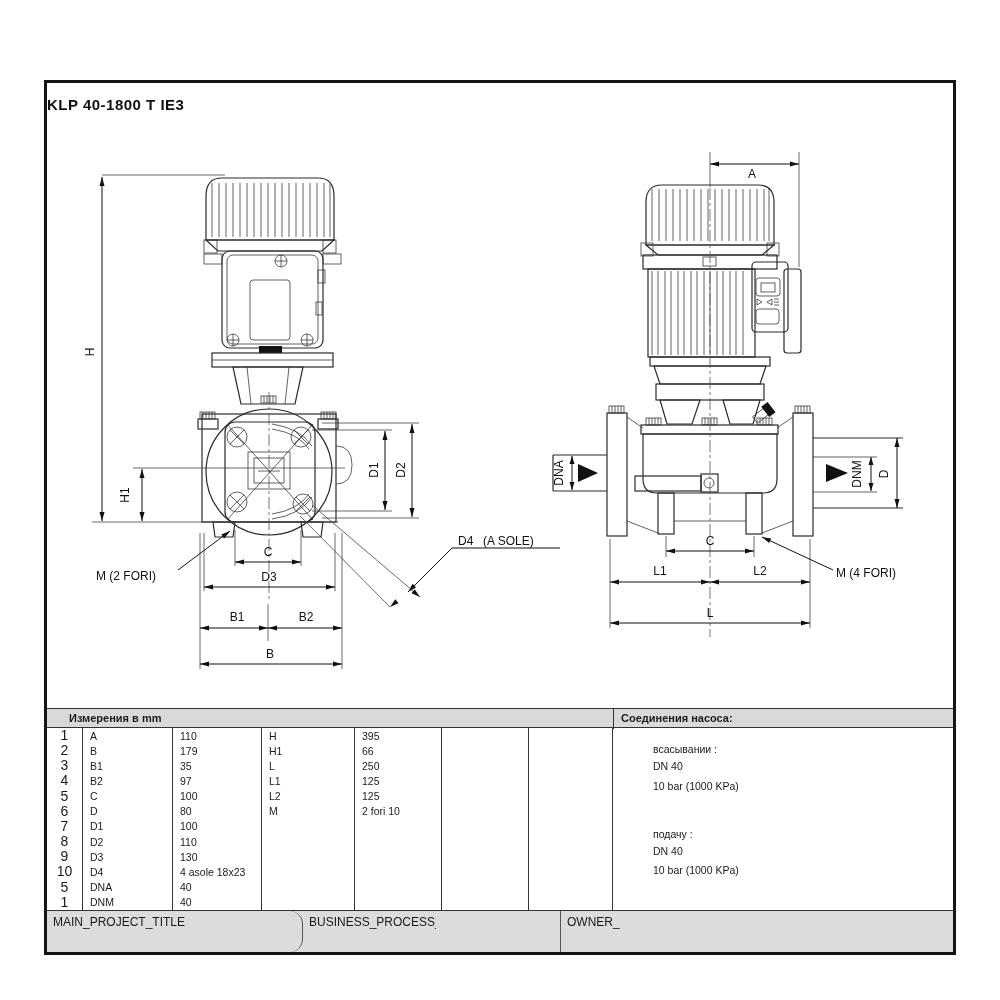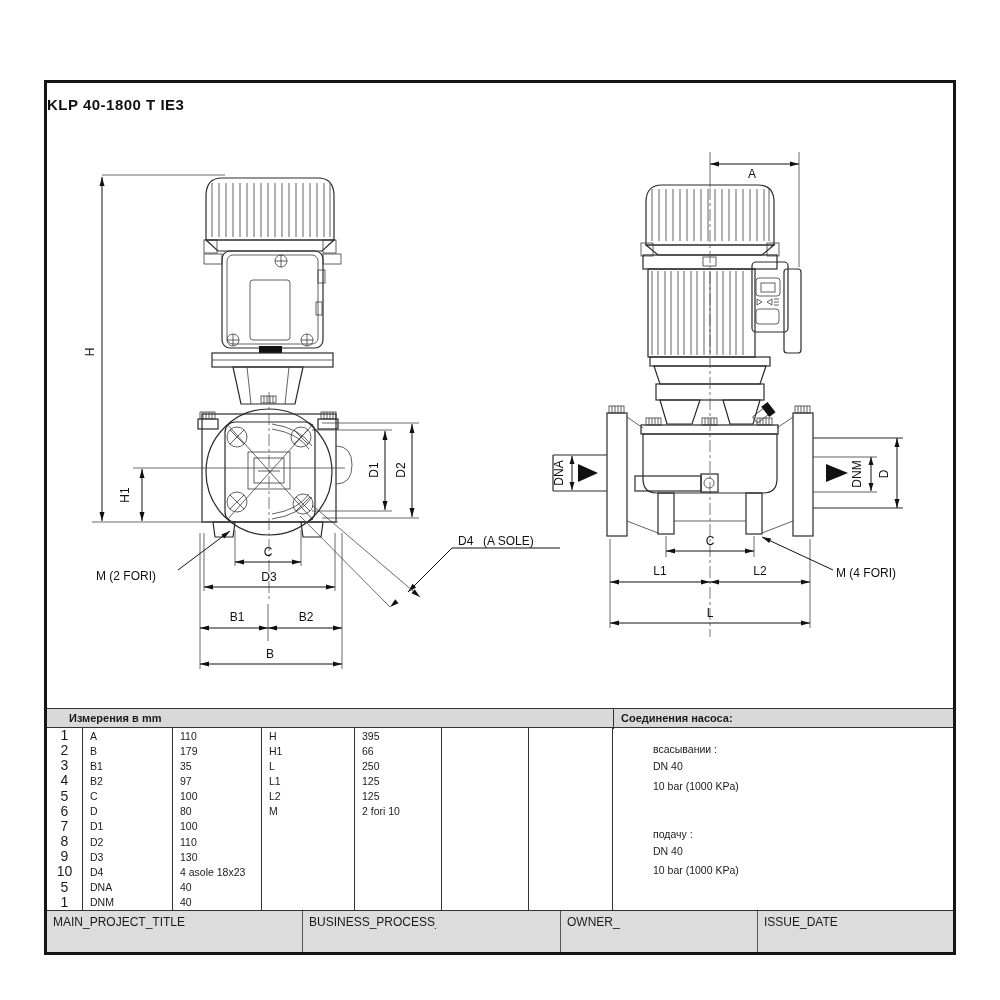--- a/index.html
+++ b/index.html
@@ -37,21 +37,21 @@
   .conn{position:absolute;left:613px;top:728px;width:340px;height:182px;box-sizing:border-box;
         font-size:10.5px;}
   .conn div{position:absolute;left:12px;white-space:nowrap;margin-left:28px;}
 
   
   .strip{position:absolute;left:47px;top:910px;width:906px;height:42px;
      background:var(--strip,#dcdcdc);border-top:1.5px solid #333;box-sizing:border-box;display:flex;}
   .strip .cell{box-sizing:border-box;border-right:1.5px solid #555;padding:4px 0 0 6px;
      font-size:12px;color:#1a1a1a;overflow:hidden;white-space:nowrap;}
   .strip .cell:last-child{border-right:none;}
-  .w1{width:256px;} .w2{width:258px;} .w3{width:197px;} .w4{width:191px;}
+  .w1{width:256px;border-radius:13px;} .w2{width:258px;} .w3{width:197px;} .w4{width:191px;}
   .clipped{display:inline-block;max-width:127px;overflow:hidden;white-space:nowrap;vertical-align:top;}
 </style>
 </head>
 <body>
 
 <div class="page">
   <div class="frame"></div>
   <div class="sheet-title">KLP 40-1800 T IE3</div>
 
   <svg class="draw" viewBox="0 0 1000 1000">
@@ -407,17 +407,14 @@
   <div class="strip">
     <div class="cell w1">
       <span>MAIN_PROJECT_TITLE</span>
     </div>
     <div class="cell w2">
       <span class="clipped">BUSINESS_PROCESS_ID</span>
     </div>
     <div class="cell w3">
       <span>OWNER_</span>
     </div>
-    <div class="cell w4">
-      <span>ISSUE_DATE</span>
-    </div>
   </div>
 </div>
 
 </body></html>

